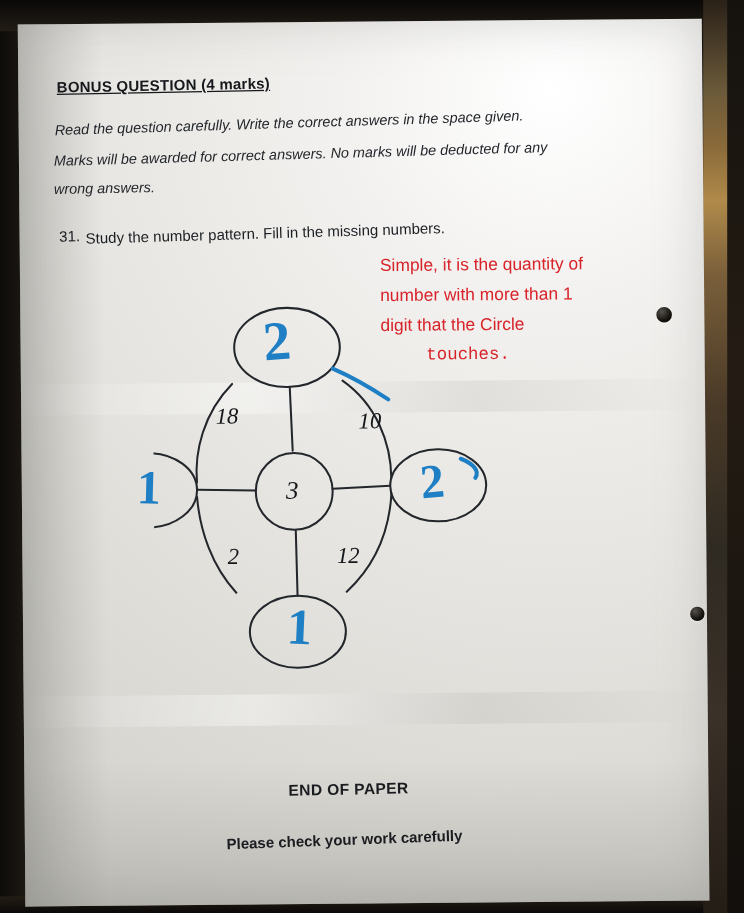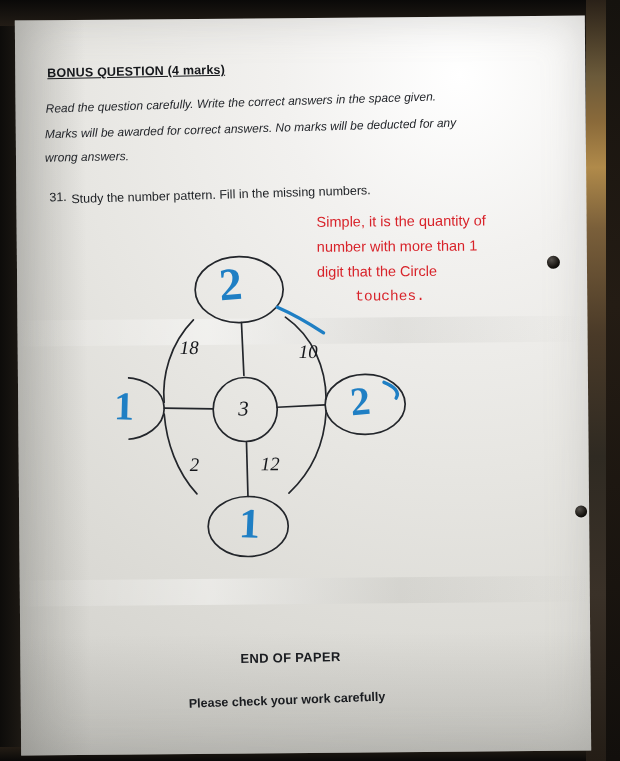--- a/index.html
+++ b/index.html
@@ -210,21 +210,21 @@
             <line x1="149" y1="174" x2="197" y2="172"></line>
             <line x1="114" y1="89" x2="116" y2="142"></line>
             <line x1="118" y1="209" x2="119" y2="263"></line>
           </g>
         </svg>
 
         <div class="dnum" style="left:52px; top:103px;">18</div>
         <div class="dnum" style="left:153px; top:108px;margin-left:18px;">10</div>
         <div class="dnum" style="left:110px; top:163px; font-size:21px;">3</div>
         <div class="dnum" style="left:61px; top:220px;">2</div>
-        <div class="dnum" style="left:132px; top:220px;">12</div>
+        <div class="dnum" style="left:152px; top:220px;">12</div>
 
         
         <div class="bluenum" style="left:92px; top:24px; font-size:46px; transform:rotate(-4deg);">2</div>
         <div class="bluenum" style="left:-14px; top:148px; font-size:40px; transform:rotate(2deg);">1</div>
         <div class="bluenum" style="left:222px; top:145px; font-size:40px; transform:rotate(-5deg);">2</div>
         <div class="bluenum" style="left:110px; top:266px; font-size:42px; transform:rotate(3deg);">1</div>
 
         <svg width="290" height="330" viewBox="0 0 290 330" style="position:absolute; left:0; top:0;">
           <g fill="none" stroke="#1f7fc4" stroke-width="3.4" stroke-linecap="round">
             <path d="M 150 74 C 168 82 184 92 196 100"></path>

